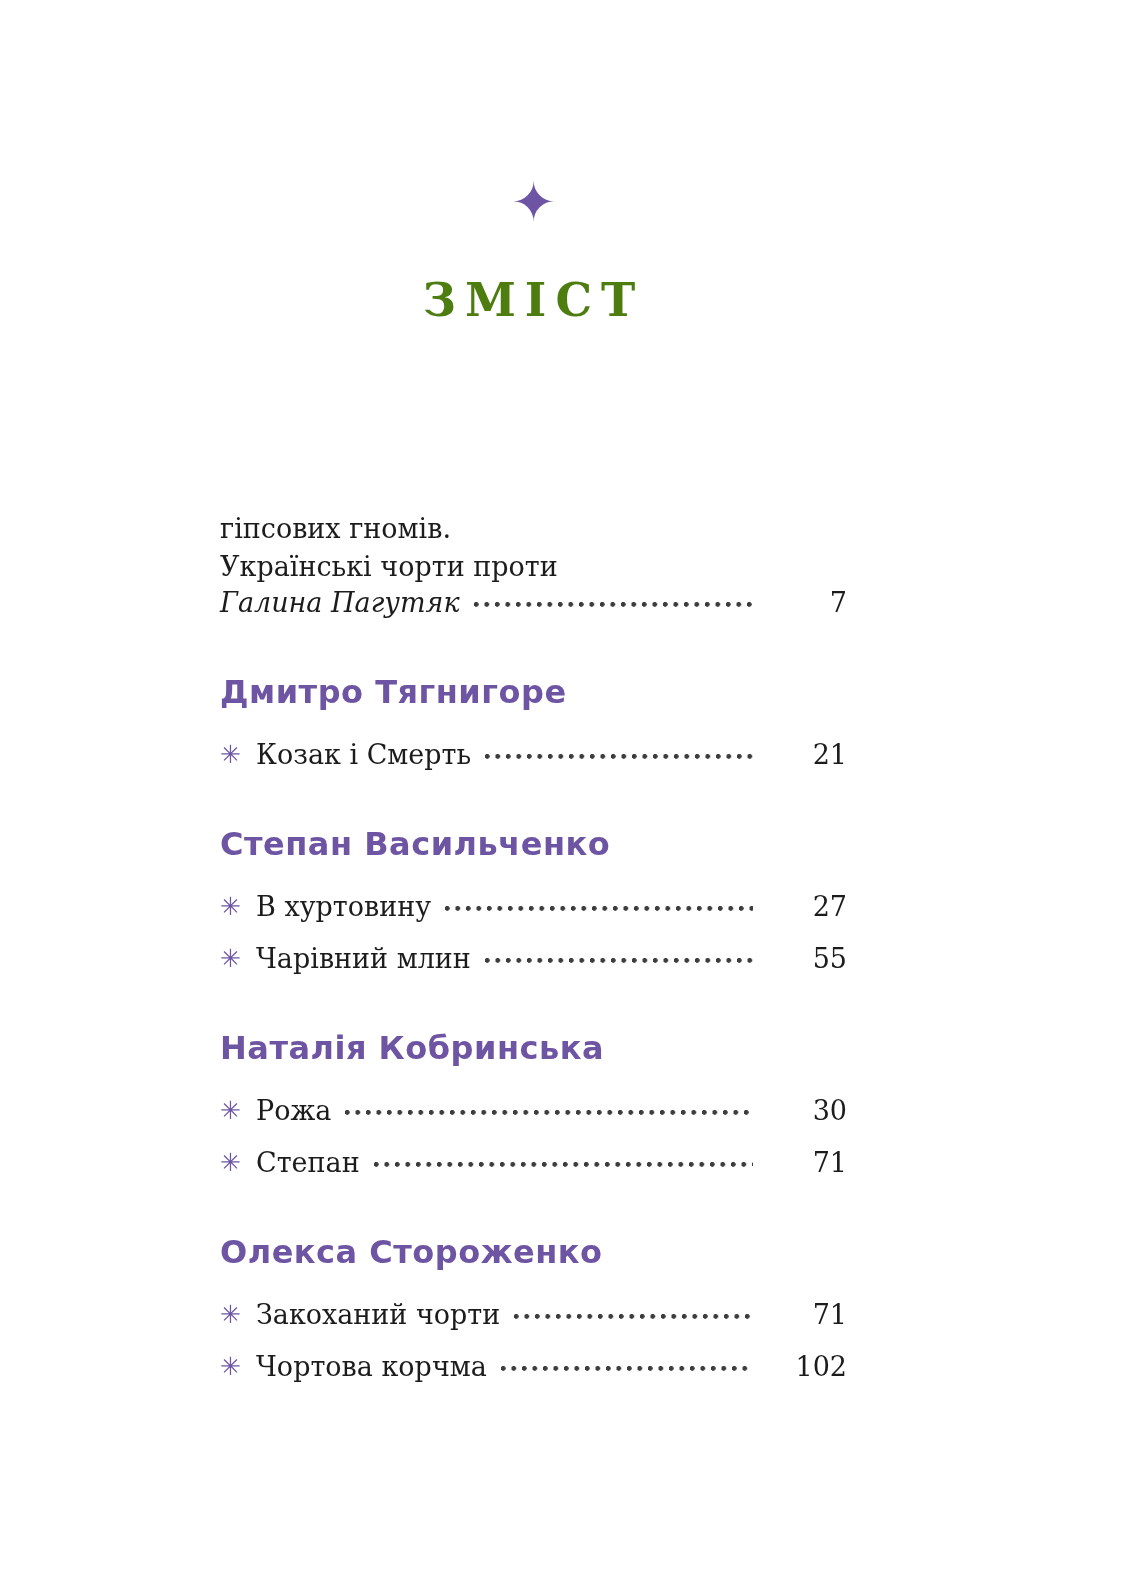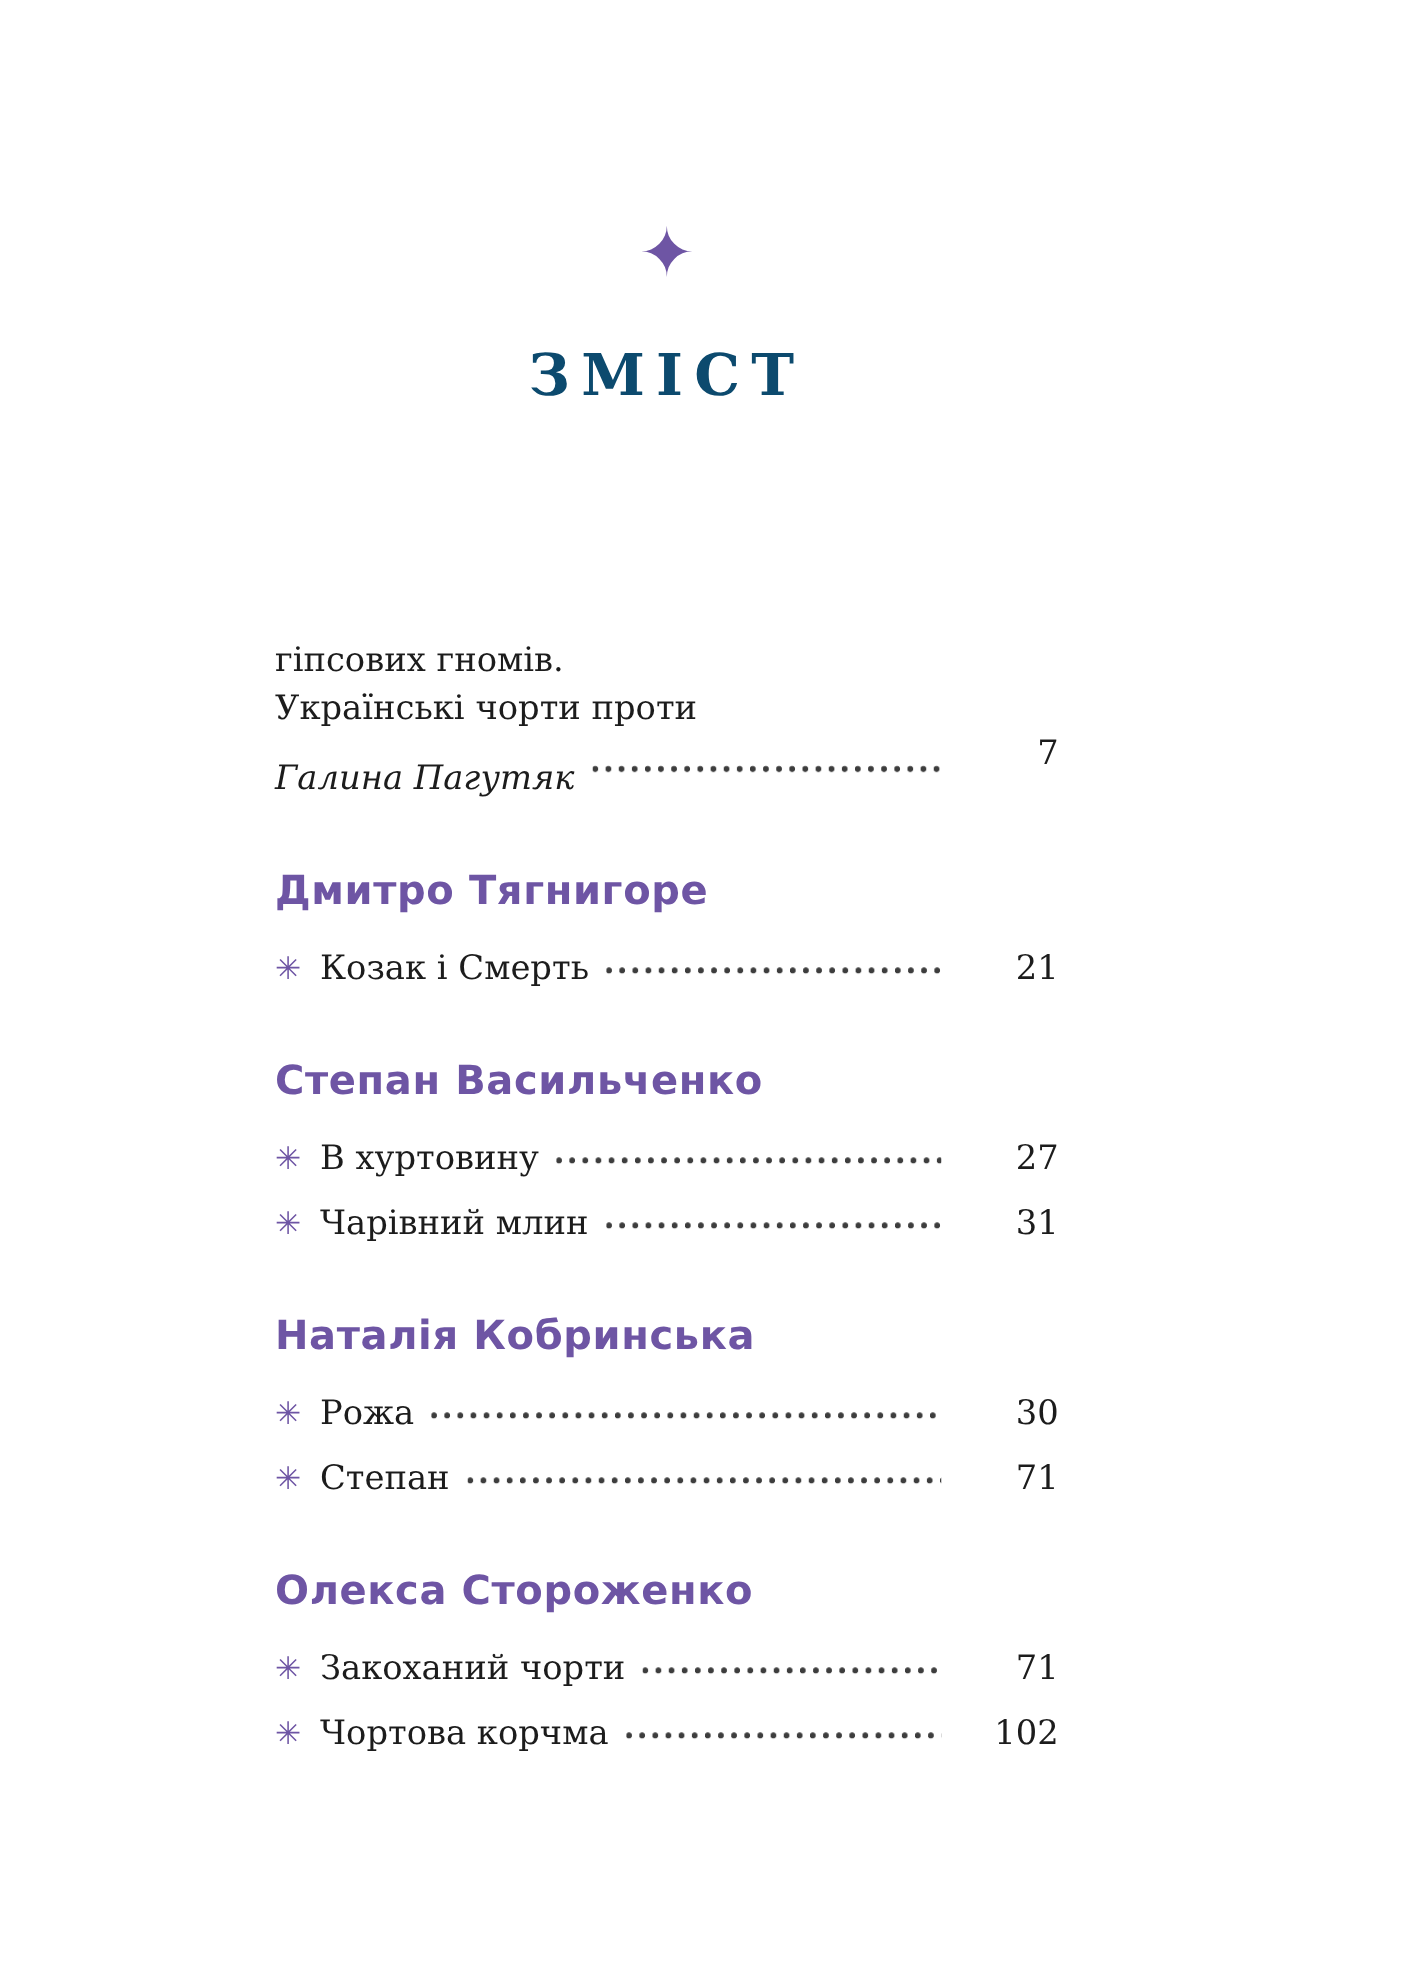--- a/index.html
+++ b/index.html
@@ -27,29 +27,29 @@
     color: #6e55a4;
   }
   .title {
     margin: 44px 0 0 0;
     text-align: center;
     font-family: "DejaVu Serif", "Liberation Serif", serif;
     font-size: 46px;
     line-height: 52px;
     font-weight: bold;
     letter-spacing: 9px;
-    color: #0c4a6e;
+    color: #4d7c0f;
   }
   .intro {
     margin-top: 184px;
     font-size: 27px;
     line-height: 38px;
   }
   .intro-line { white-space: nowrap; }
-  .author-italic { font-style: italic; margin-top: 20px; }
+  .author-italic { font-style: italic; }
   .section-heading {
     margin: 56px 0 30px 0;
     font-family: "DejaVu Sans", "Liberation Sans", sans-serif;
     font-size: 32px;
     line-height: 32px;
     font-weight: 800;
     letter-spacing: 0.5px;
     color: #6e55a4;
   }
   .toc-row {
@@ -113,21 +113,21 @@
     <div class="toc-row">
       <span class="bullet">✳</span>
       <span class="entry-title">В хуртовину</span>
       <span class="leader"></span>
       <span class="pageno">27</span>
     </div>
     <div class="toc-row">
       <span class="bullet">✳</span>
       <span class="entry-title">Чарівний млин</span>
       <span class="leader"></span>
-      <span class="pageno">31</span>
+      <span class="pageno">55</span>
     </div>
 
     <h2 class="section-heading">Наталія Кобринська</h2>
     <div class="toc-row">
       <span class="bullet">✳</span>
       <span class="entry-title">Рожа</span>
       <span class="leader"></span>
       <span class="pageno">30</span>
     </div>
     <div class="toc-row">

